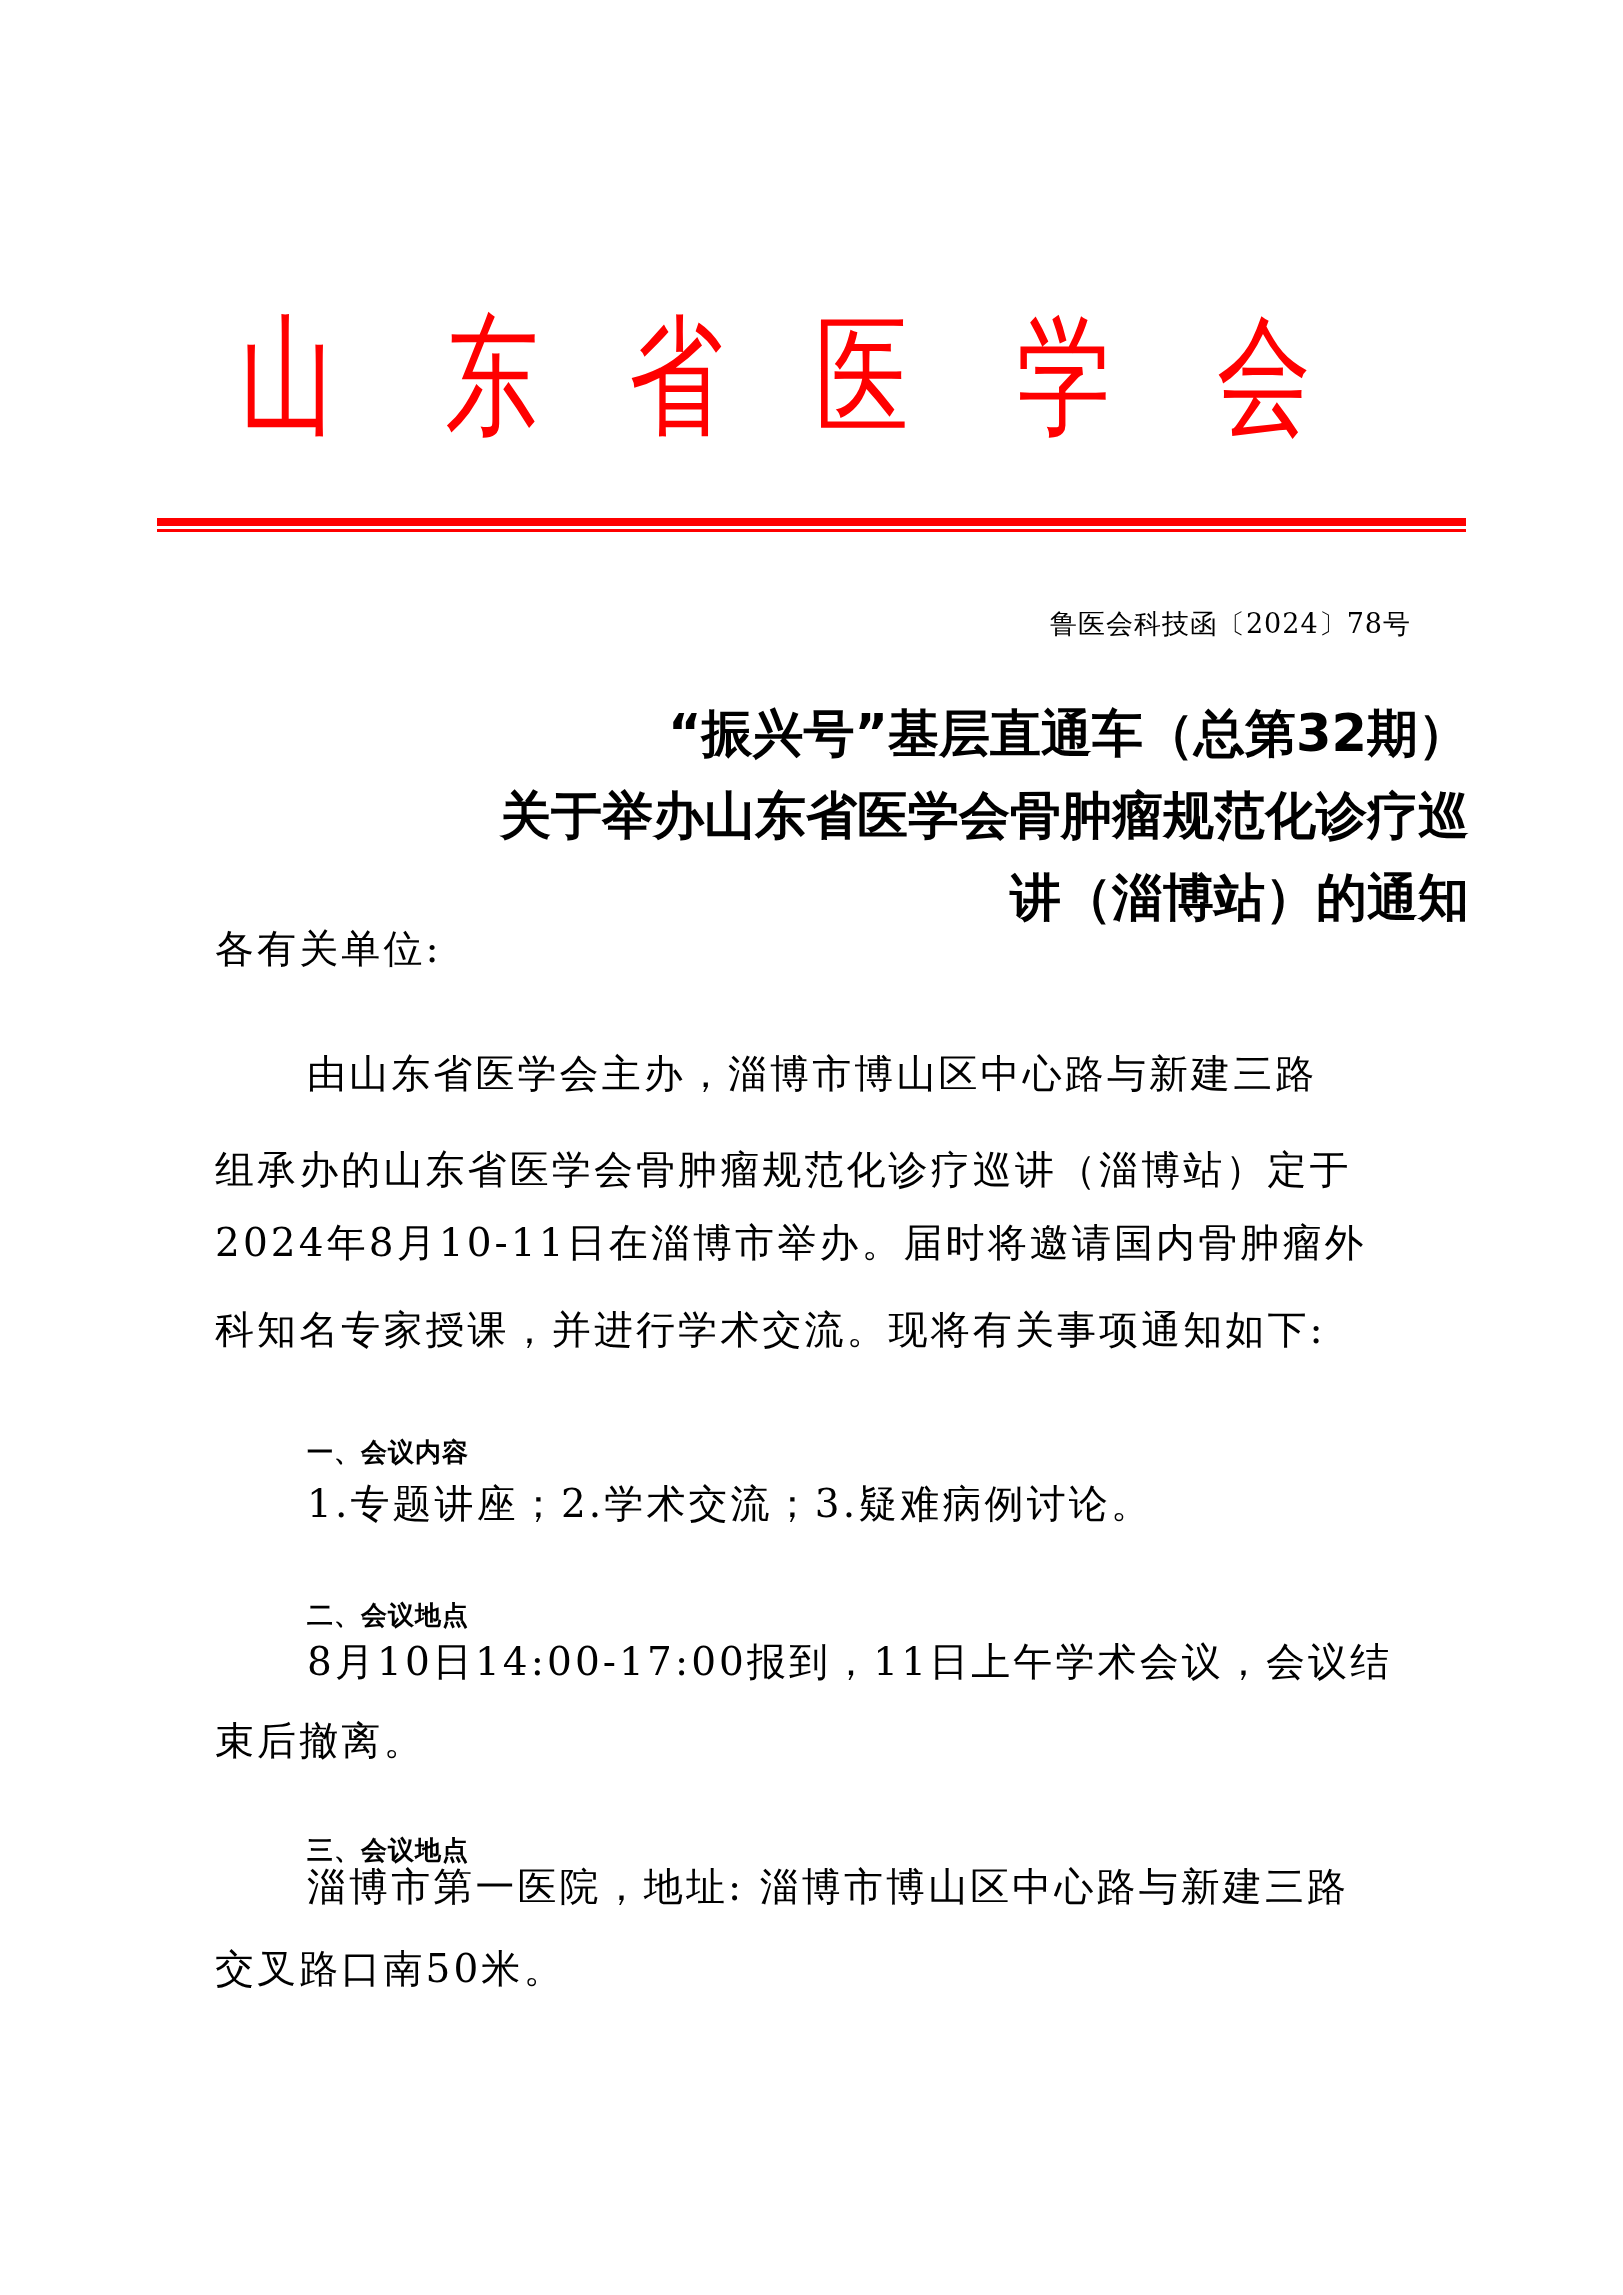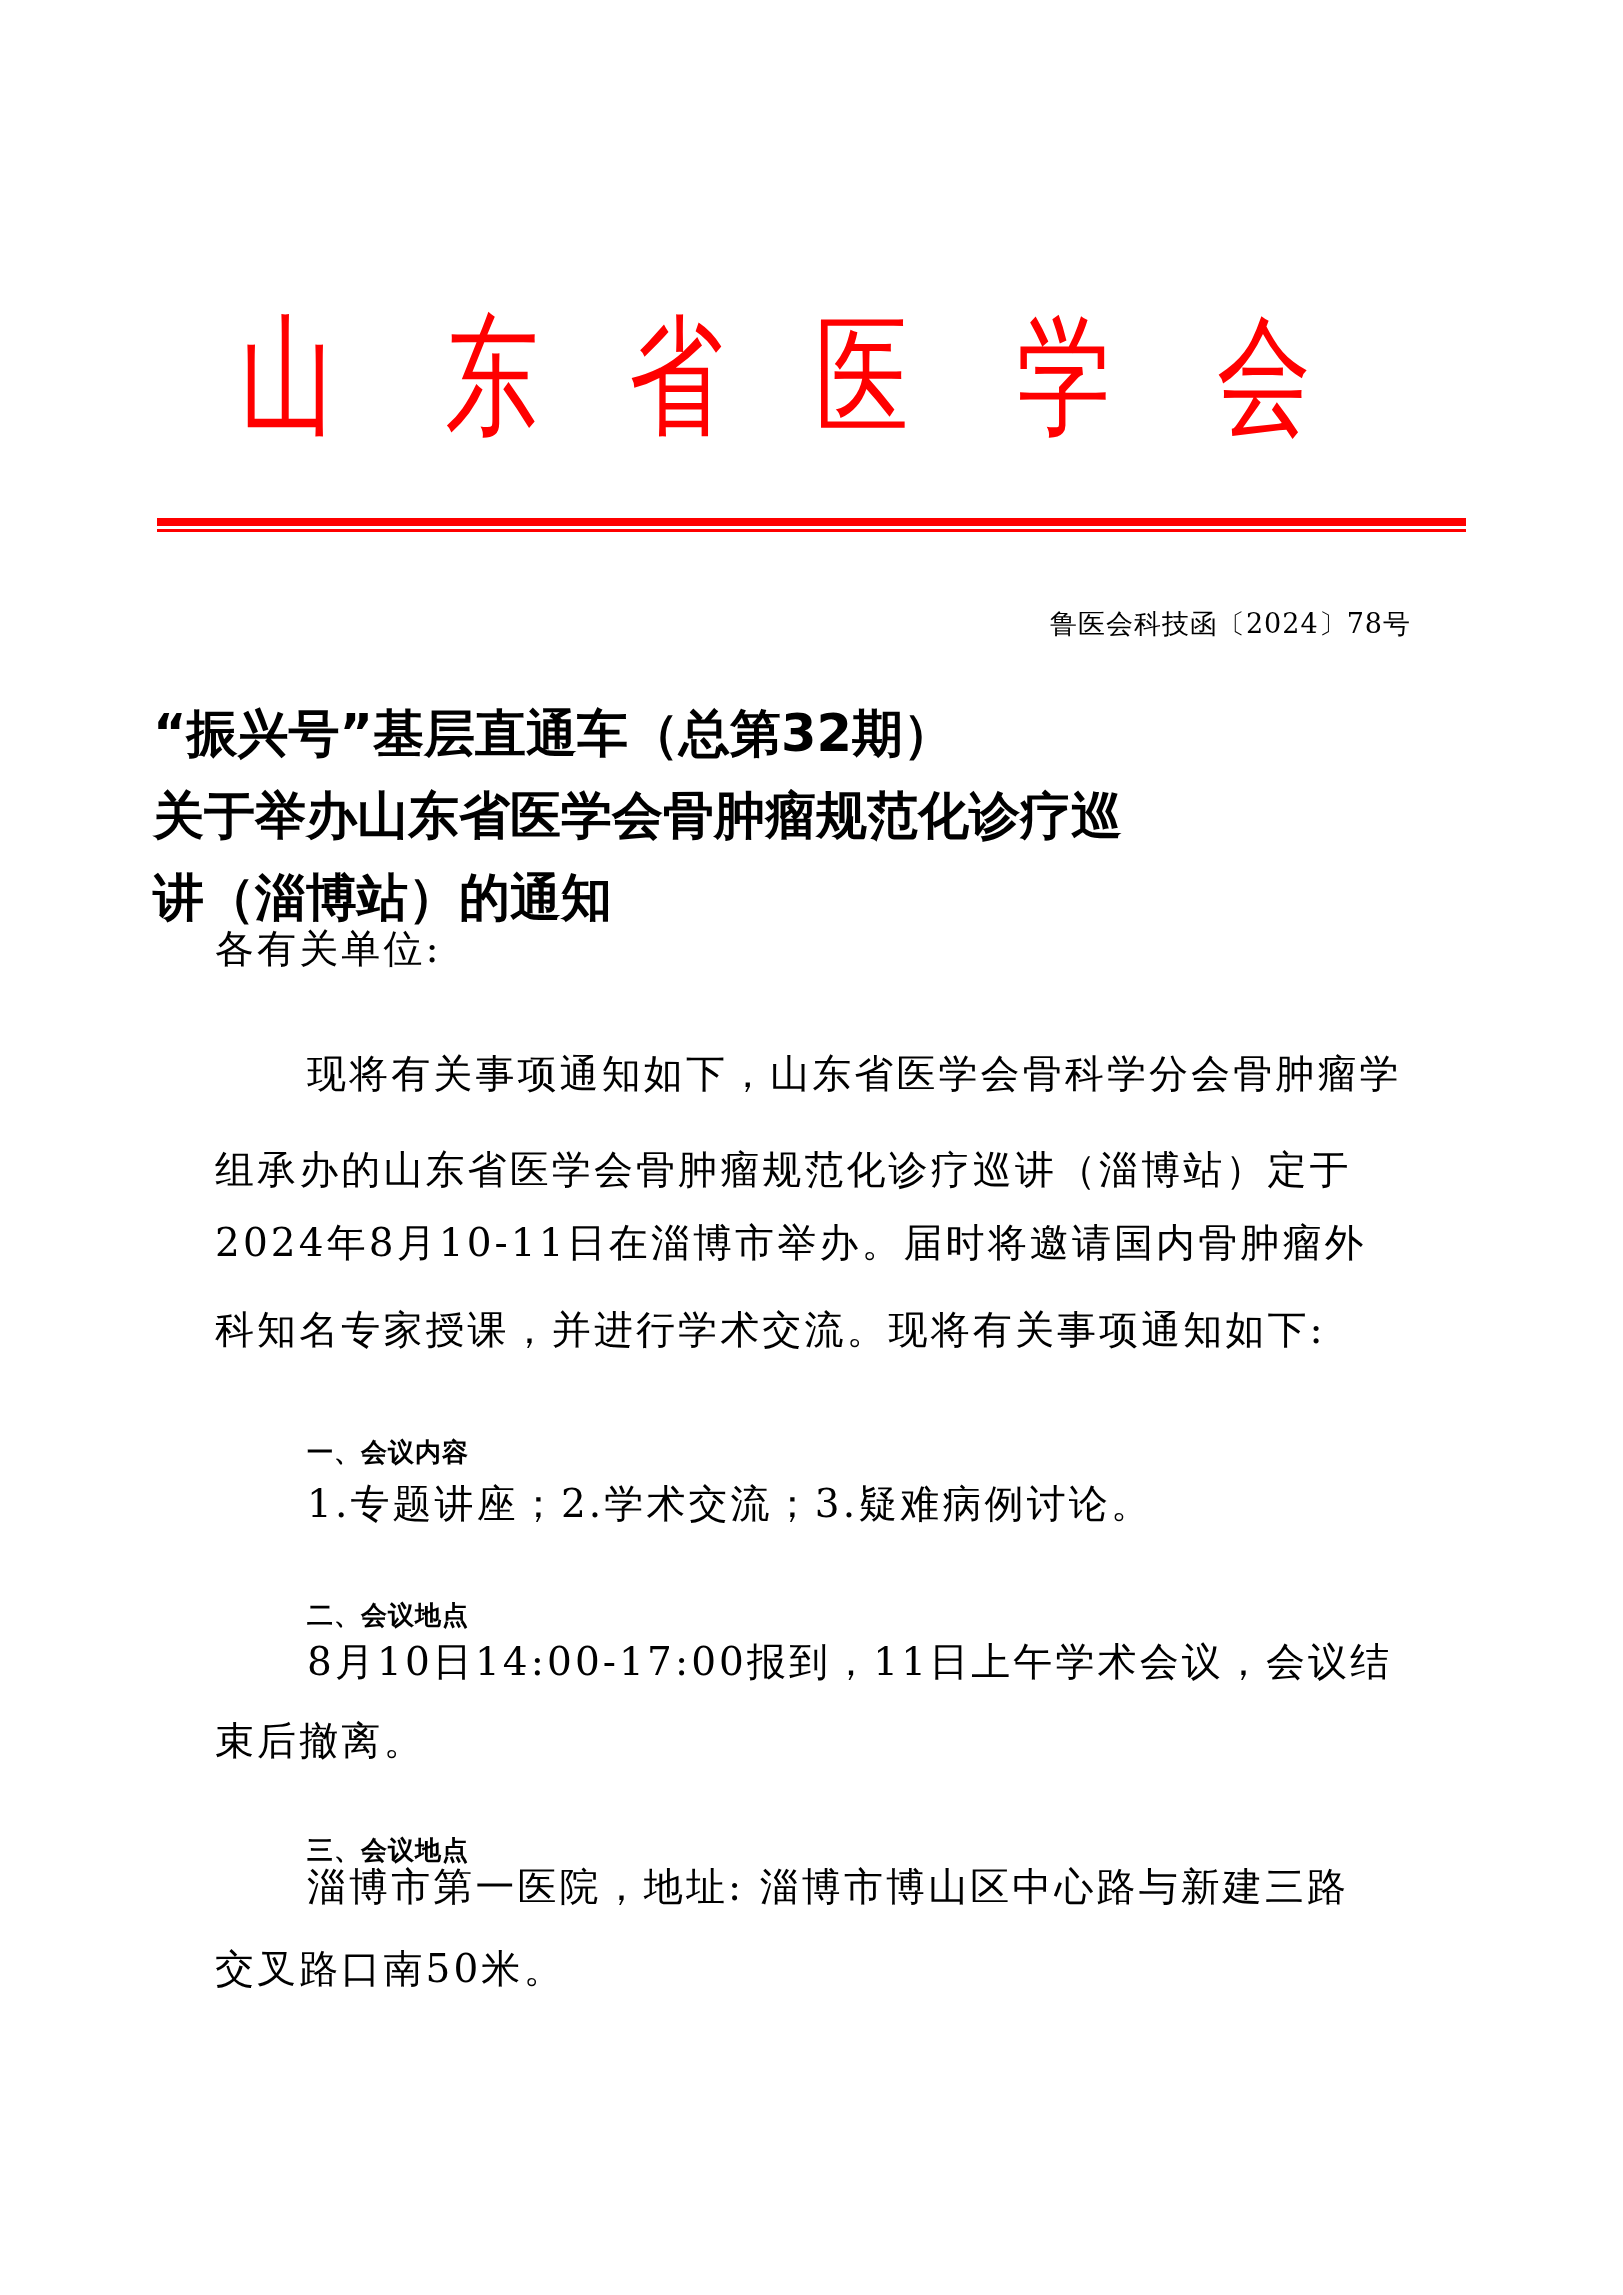--- a/index.html
+++ b/index.html
@@ -56,21 +56,21 @@
     font-size: 27px;
     line-height: 51px;
     letter-spacing: 1px;
     white-space: nowrap;
   }
   .title-block {
     position: absolute;
     left: 153px;
     top: 693px;
     width: 1316px;
-    text-align: left;
+    text-align: right;
     font-family: "DejaVu Sans", "Liberation Sans", sans-serif;
     font-weight: bold;
     font-size: 51px;
     line-height: 82px;
   }
   .title-line {
     display: block;
     white-space: nowrap;
   }
   .body-text {
@@ -111,21 +111,21 @@
 <div class="doc-number">鲁医会科技函〔2024〕78号</div>
 
 <div class="title-block">
   <span class="title-line">“振兴号”基层直通车（总第32期）</span>
   <span class="title-line">关于举办山东省医学会骨肿瘤规范化诊疗巡</span>
   <span class="title-line">讲（淄博站）的通知</span>
 </div>
 
 <div class="body-text" style="top:923px">各有关单位:</div>
 
-<div class="body-text indent" style="top:1048px">现将有关事项通知如下，山东省医学会骨科学分会骨肿瘤学</div>
+<div class="body-text indent" style="top:1048px">由山东省医学会主办，淄博市博山区中心路与新建三路</div>
 <div class="body-text" style="top:1144px">组承办的山东省医学会骨肿瘤规范化诊疗巡讲（淄博站）定于</div>
 <div class="body-text" style="top:1217px">2024年8月10-11日在淄博市举办。届时将邀请国内骨肿瘤外</div>
 <div class="body-text" style="top:1304px">科知名专家授课，并进行学术交流。现将有关事项通知如下:</div>
 
 <div class="body-text indent heading" style="top:1391px">一、会议内容</div>
 <div class="body-text indent" style="top:1478px">1.专题讲座；2.学术交流；3.疑难病例讨论。</div>
 
 <div class="body-text indent heading" style="top:1554px">二、会议地点</div>
 <div class="body-text indent" style="top:1636px">8月10日14:00-17:00报到，11日上午学术会议，会议结</div>
 <div class="body-text" style="top:1715px">束后撤离。</div>

